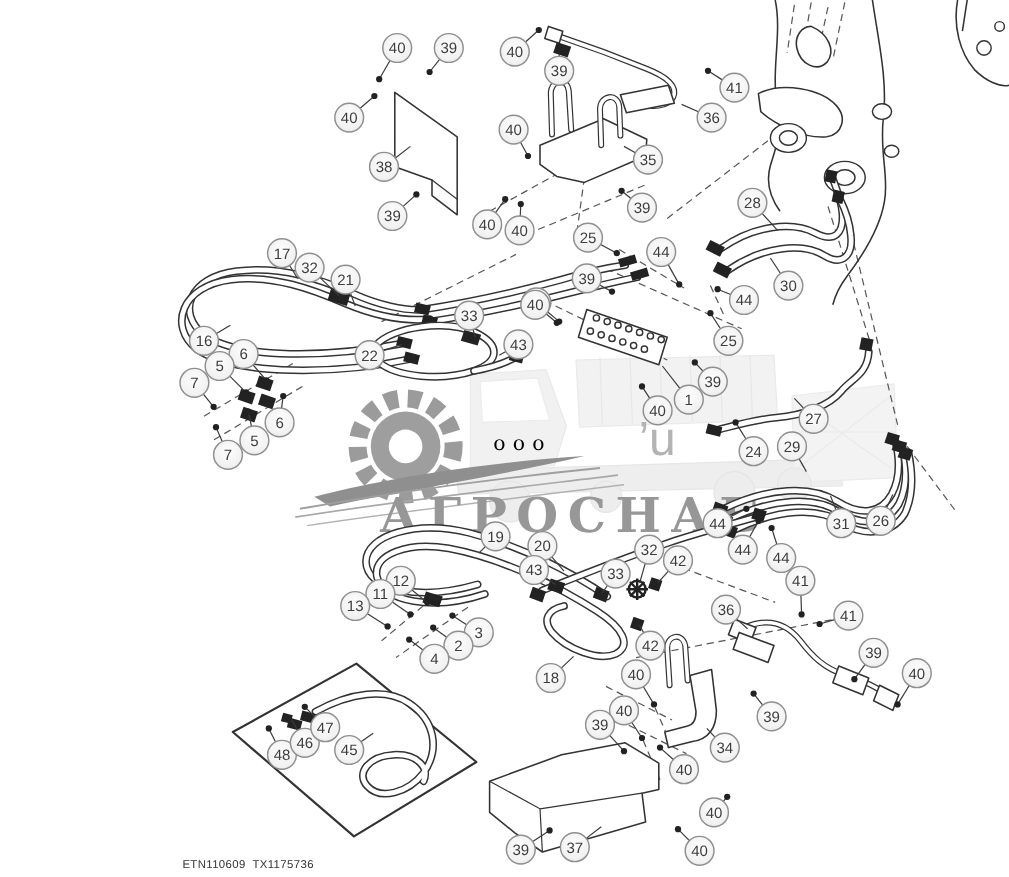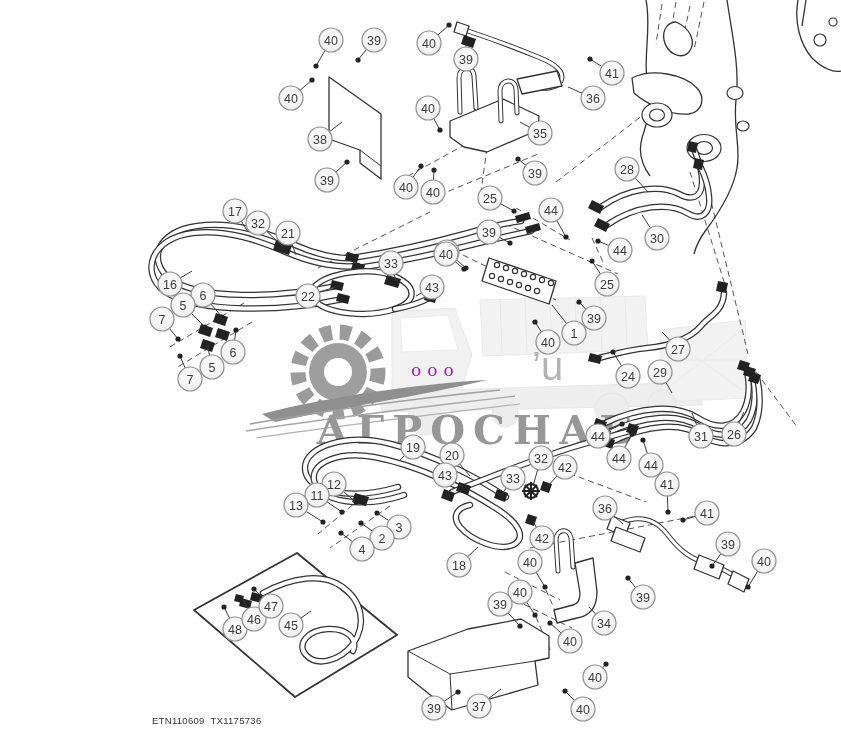--- a/index.html
+++ b/index.html
@@ -18,21 +18,21 @@
   .dash {fill:none;stroke:#555;stroke-width:1;stroke-dasharray:6 4;}
   .hole {fill:#fff;stroke:#333;stroke-width:1.2;}
   
   .leader{stroke:#3a3a3a;stroke-width:1;}
   .hwdot{fill:#222;}
   .balloon{fill:url(#bgrad);stroke:#8f8f8f;stroke-width:1.2;}
   .balloon-num{font-family:"Liberation Sans",sans-serif;font-size:12.5px;fill:#3d3d3d;
                text-anchor:middle;}
   
   .wm-ooo{position:absolute;left:411px;top:360px;font-size:17px;letter-spacing:6px;
-          color:#a21caf;font-family:"DejaVu Serif",serif;}
+          color:#000000;font-family:"DejaVu Serif",serif;}
   .wm-name{position:absolute;left:316px;top:378px;font-size:40px;font-weight:700;
            letter-spacing:8px;color:#979797;font-family:"DejaVu Serif",serif;margin-top:28px;}
   .wm-u{position:absolute;left:532px;top:344px;font-size:40px;color:#b3b3b3;
         font-family:"Liberation Sans",sans-serif;}
   .footer{position:absolute;left:152px;top:715px;font-size:9.5px;color:#333;
           letter-spacing:.3px;white-space:pre;text-align:center;}
 </style>
 </head>
 <body>
 

